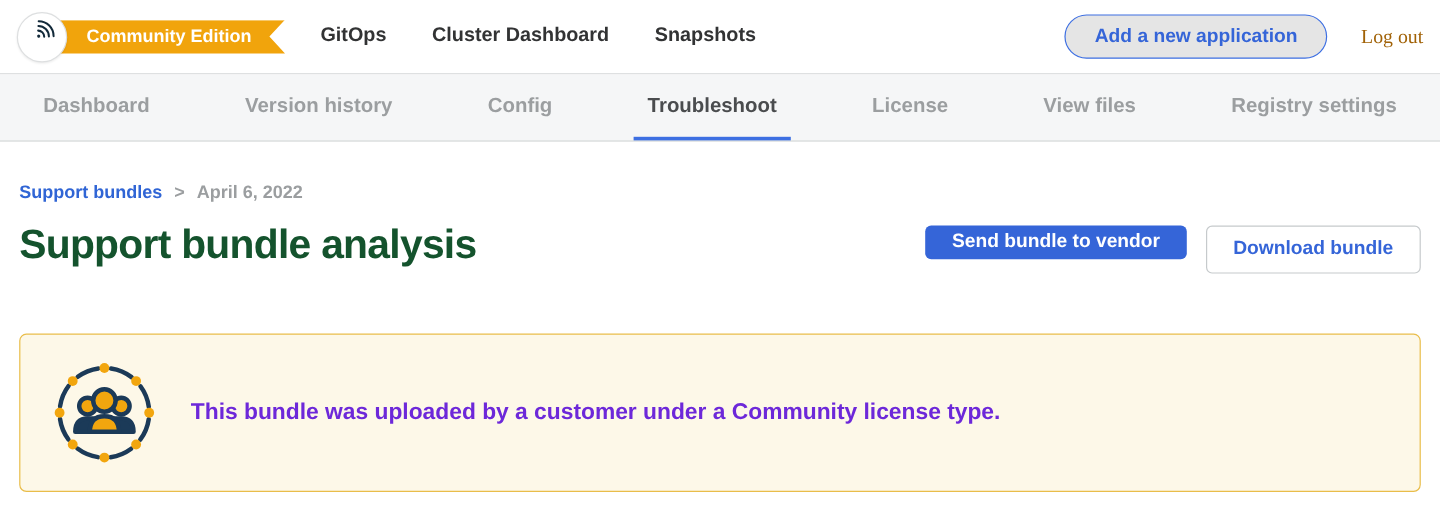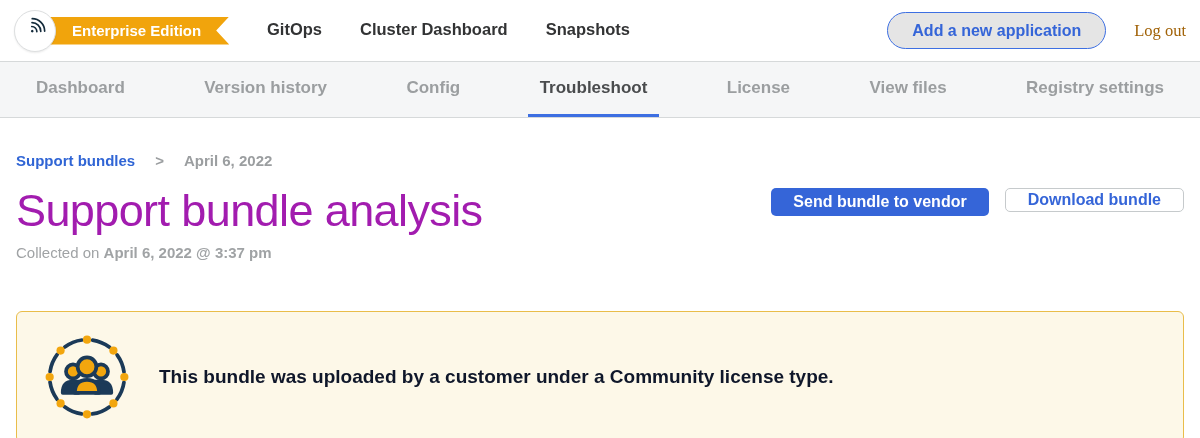--- a/index.html
+++ b/index.html
@@ -27,48 +27,48 @@
 
   
   .subnav { height:56px; background:#f5f6f7; border-bottom:1px solid #d6d9da; display:flex;
             justify-content:space-between; align-items:stretch; padding:0 24px; }
   .subnav-item { display:flex; align-items:center; padding:0 12px; font-size:17px; font-weight:600;
                  color:#9b9ea0; border-bottom:3px solid transparent; cursor:pointer; }
   .subnav-item.active { color:#4a4c4e; border-bottom-color:#3d6fe2; }
 
   
   .content { padding:0 16px; }
-  .breadcrumb { margin-top:34px; display:flex; align-items:center; gap:20px; font-size:15px; font-weight:700; }
+  .breadcrumb { margin-top:34px; display:flex; align-items:center; gap:10px; font-size:15px; font-weight:700; }
   .crumb-link { color:#3065d5; cursor:pointer; }
   .crumb-sep { color:#9b9ea0; font-weight:600; }
   .crumb-current { color:#9b9ea0; }
 
   .title-row { display:flex; justify-content:space-between; align-items:flex-start; margin-top:16px; }
-  .page-title { font-size:45px; font-weight:400; color:#a21caf; letter-spacing:-0.6px; }
+  .page-title { font-size:34px; font-weight:700; color:#14532d; letter-spacing:-0.6px; }
   .collected { margin-top:7px; font-size:15px; color:#a0a3a5; }
   .collected .bold { font-weight:700; }
   .actions { display:flex; gap:16px; margin-top:3px; }
   .btn-primary { background:#3565d8; color:#fff; font-weight:700; font-size:16px; border:none; border-radius:5px;
                  height:28px; padding:0 22px; font-family:inherit; cursor:pointer; }
   .btn-secondary { background:#fff; color:#3565d8; font-weight:700; font-size:16px; border:1px solid #c6cacc;
-                   border-radius:5px; height:24px; padding:0 22px; font-family:inherit; cursor:pointer; }
+                   border-radius:5px; height:40px; padding:0 22px; font-family:inherit; cursor:pointer; }
 
   
   .banner { margin-top:50px; height:132px; background:#fdf8e8; border:1px solid #e9bd4a; border-radius:6px;
             display:flex; align-items:center; padding:0 28px; gap:30px; }
   .banner-icon { width:84px; height:84px; flex-shrink:0; }
-  .banner-title { font-size:19px; font-weight:700; color:#0f172a; }
+  .banner-title { font-size:19px; font-weight:700; color:#6d28d9; }
   .banner-sub { margin-top:13px; font-size:19px; color:#c4c8cb; }
 </style>
 </head>
 <body>
 
 <div class="header">
   <div class="brand">
-    <div class="ribbon">Enterprise Edition</div>
+    <div class="ribbon">Community Edition</div>
     <div class="logo-circle">
       <span>
         <svg width="26" height="26" viewBox="0 0 40 40">
           <g stroke="#132a3a" stroke-width="2.6" fill="none" stroke-linecap="round" transform="rotate(45 20 19)">
             <path d="M14.5 20.5 a7.8 7.8 0 0 1 11 0"></path>
             <path d="M10.5 16 a13.5 13.5 0 0 1 19 0"></path>
             <path d="M6.5 11.5 a19 19 0 0 1 27 0"></path>
             <circle cx="20" cy="25" r="2" fill="#132a3a" stroke="none"></circle>
           </g>
         </svg>
@@ -102,23 +102,20 @@
 
   <div class="breadcrumb">
     <span class="crumb-link">Support bundles</span>
     <span class="crumb-sep">&gt;</span>
     <span class="crumb-current">April 6, 2022</span>
   </div>
 
   <div class="title-row">
     <div>
       <h1 class="page-title">Support bundle analysis</h1>
-      <div class="collected">
-        <span>Collected on </span><span class="bold">April 6, 2022 @ 3:37 pm</span>
-      </div>
     </div>
     <div class="actions">
       <button class="btn-primary">Send bundle to vendor</button>
       <button class="btn-secondary">Download bundle</button>
     </div>
   </div>
 
   <div class="banner">
     <span class="banner-icon">
       <svg width="84" height="84" viewBox="0 0 90 90">

